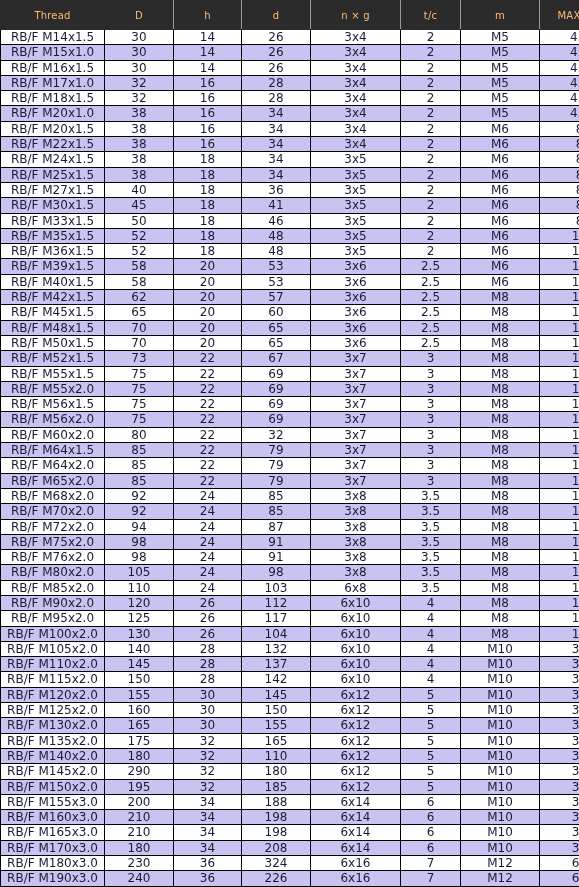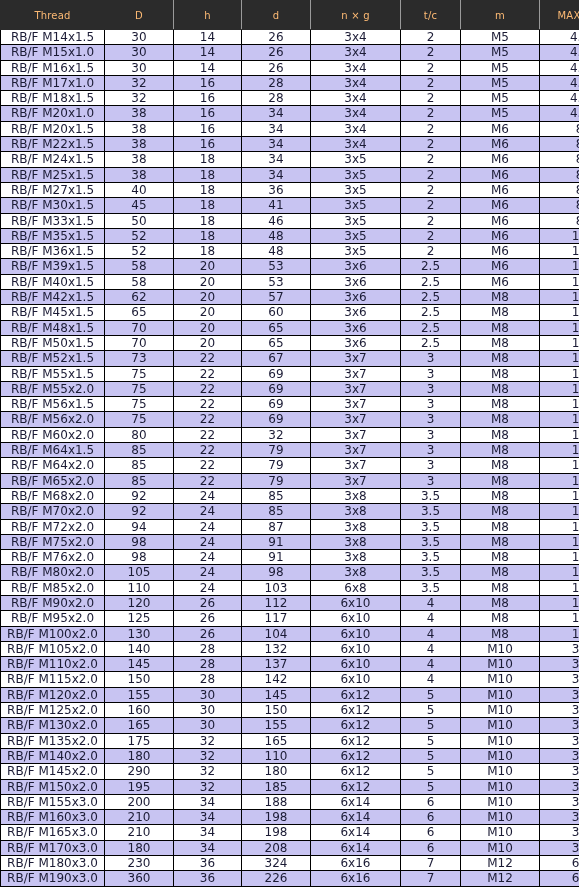--- a/index.html
+++ b/index.html
@@ -702,21 +702,21 @@
           <td>230</td>
           <td>36</td>
           <td>324</td>
           <td>6x16</td>
           <td>7</td>
           <td>M12</td>
           <td>60</td>
         </tr>
         <tr class="row-alt">
           <td>RB/F M190x3.0</td>
-          <td>360</td>
+          <td>240</td>
           <td>36</td>
           <td>226</td>
           <td>6x16</td>
           <td>7</td>
           <td>M12</td>
           <td>60</td>
         </tr>
         <tr class="row-plain">
           <td>RB/F M200x3.0</td>
           <td>250</td>

